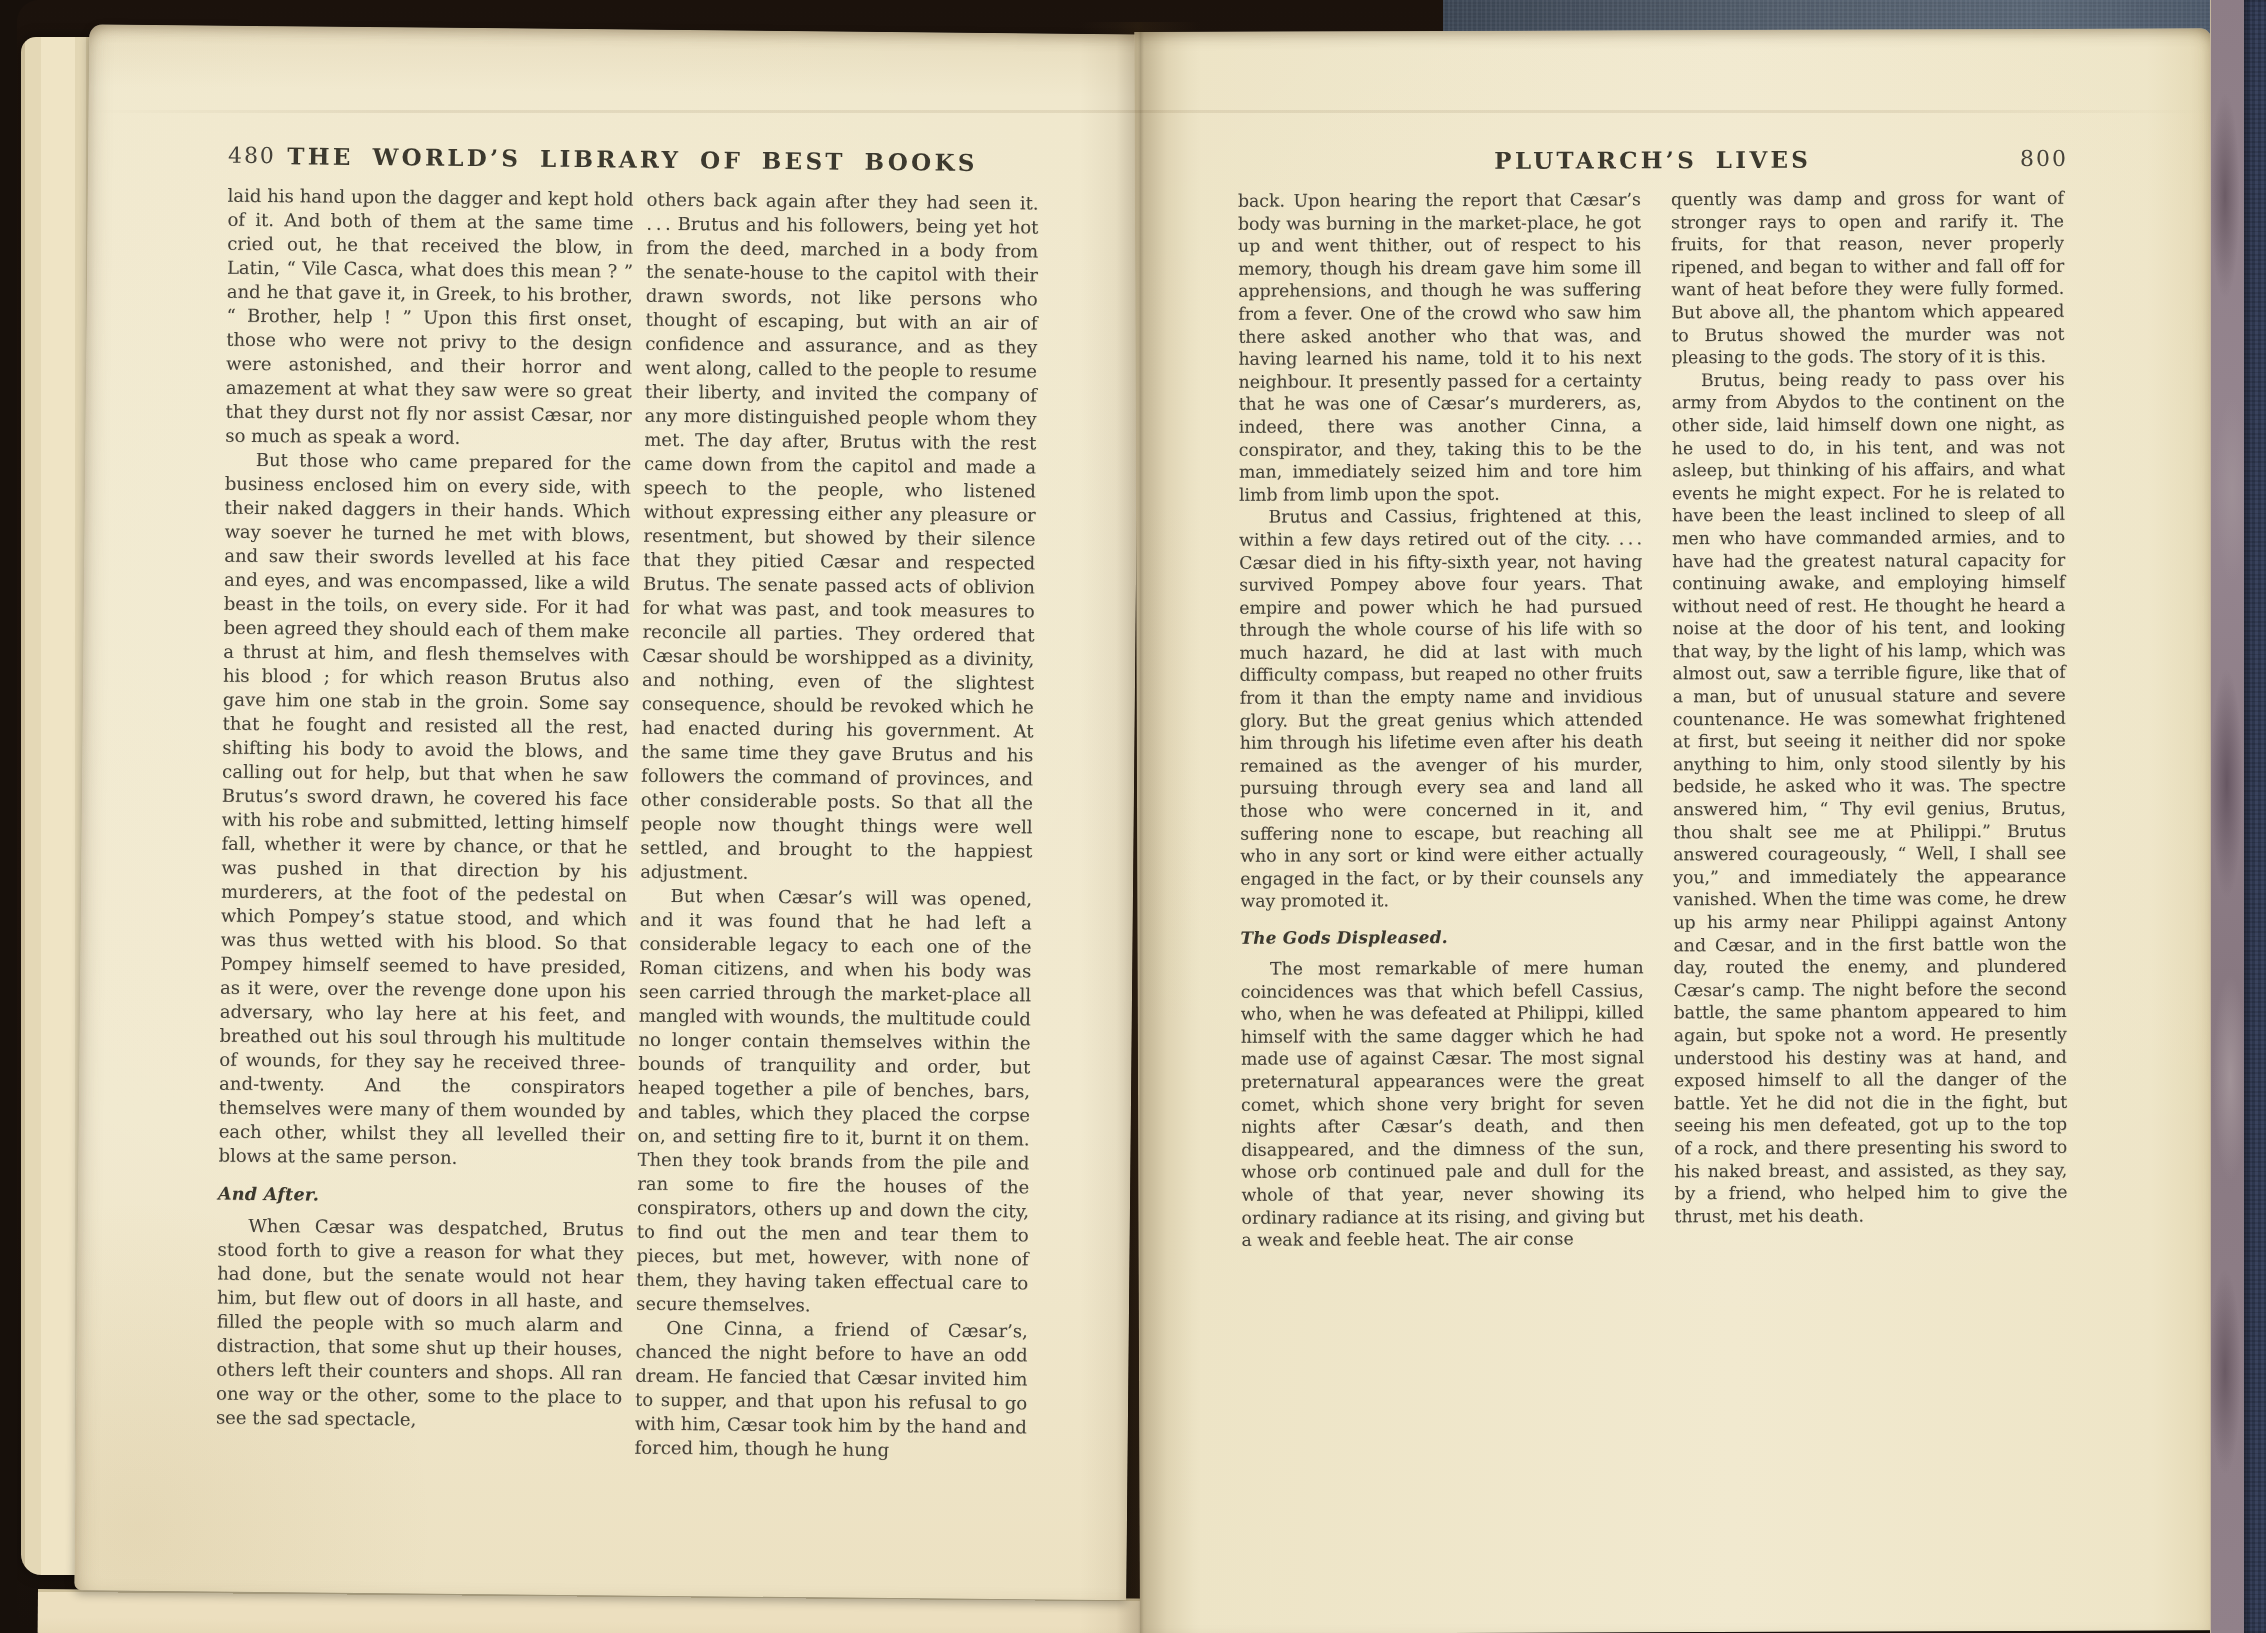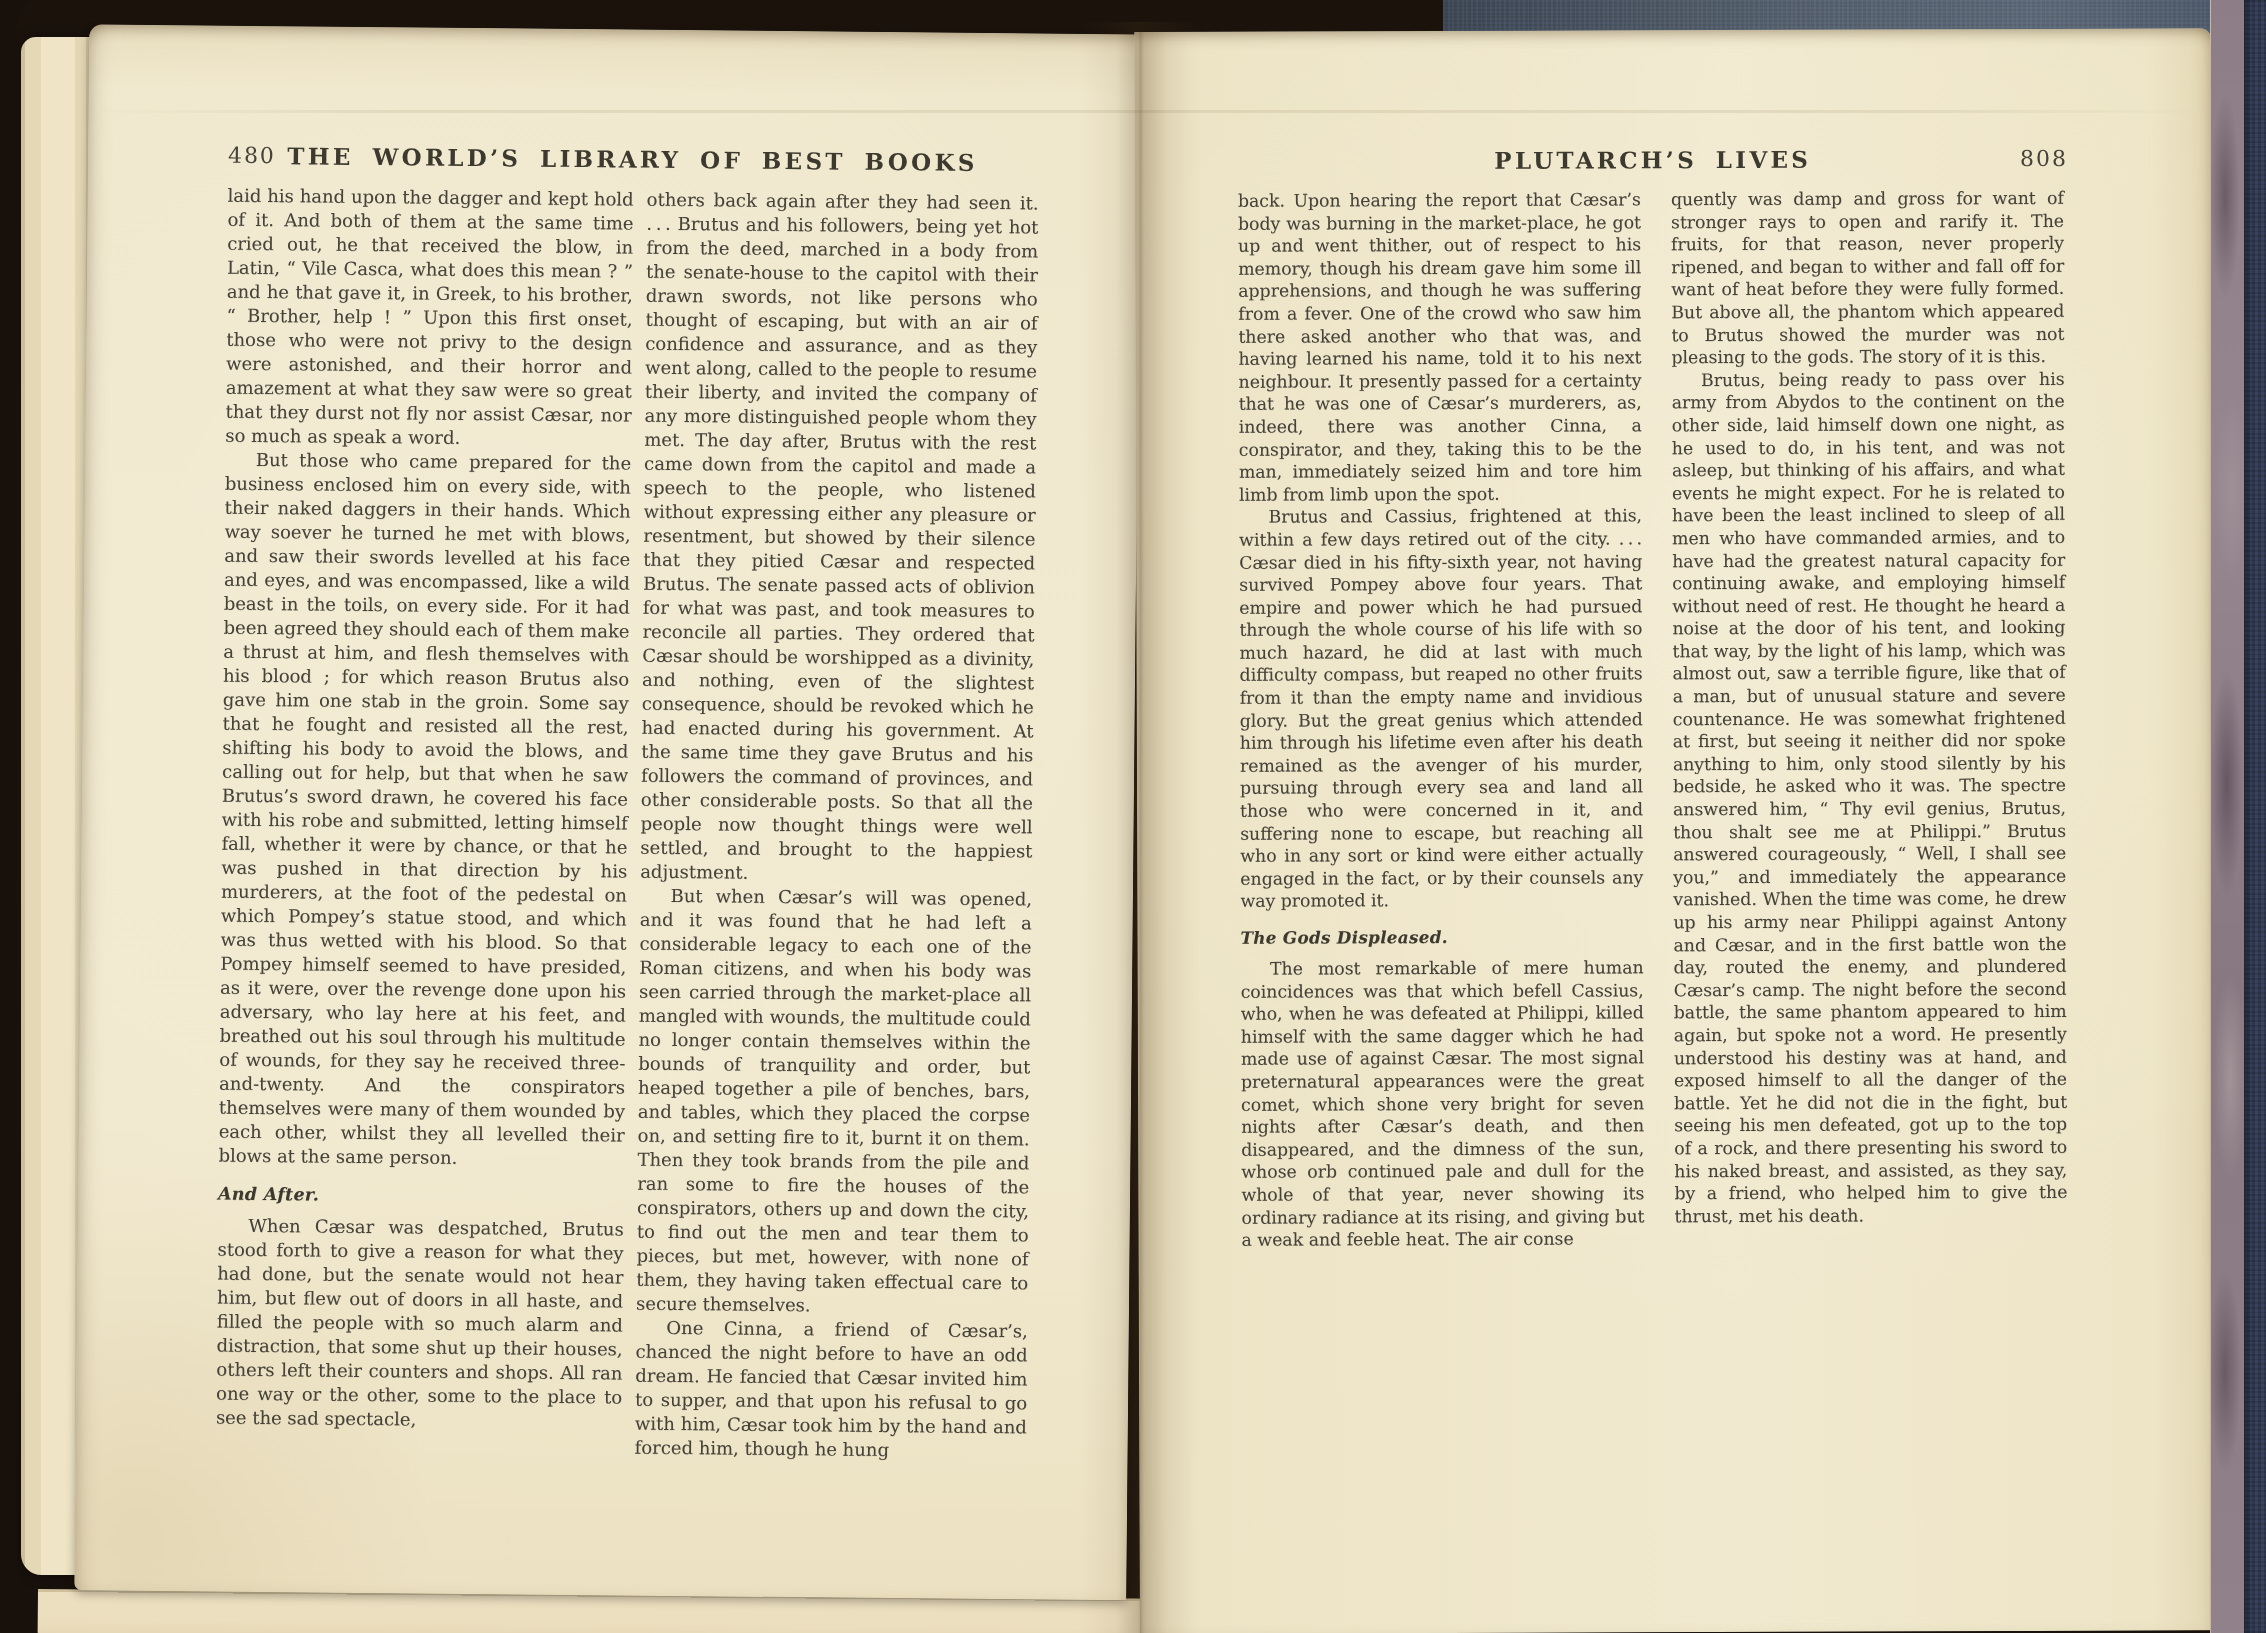--- a/index.html
+++ b/index.html
@@ -117,21 +117,21 @@
     <div class="col col-2">
         <p class="para opening">others back again after they had seen it.  . . . Brutus and his followers, being yet hot from the deed, marched in a body from the senate-house to the capitol with their drawn swords, not like persons who thought of escaping, but with an air of confidence and assurance, and as they went along, called to the people to resume their liberty, and invited the company of any more distinguished people whom they met.  The day after, Brutus with the rest came down from the capitol and made a speech to the people, who listened without expressing either any pleasure or resentment, but showed by their silence that they pitied Cæsar and respected Brutus.  The senate passed acts of oblivion for what was past, and took measures to reconcile all parties.  They ordered that Cæsar should be worshipped as a divinity, and nothing, even of the slightest consequence, should be revoked which he had enacted during his government.  At the same time they gave Brutus and his followers the command of provinces, and other considerable posts.  So that all the people now thought things were well settled, and brought to the happiest adjustment.</p>
         <p class="para indent">But when Cæsar’s will was opened, and it was found that he had left a considerable legacy to each one of the Roman citizens, and when his body was seen carried through the market-place all mangled with wounds, the multitude could no longer contain themselves within the bounds of tranquility and order, but heaped together a pile of benches, bars, and tables, which they placed the corpse on, and setting fire to it, burnt it on them.  Then they took brands from the pile and ran some to fire the houses of the conspirators, others up and down the city, to find out the men and tear them to pieces, but met, however, with none of them, they having taken effectual care to secure themselves.</p>
         <p class="para indent">One Cinna, a friend of Cæsar’s, chanced the night before to have an odd dream.  He fancied that Cæsar invited him to supper, and that upon his refusal to go with him, Cæsar took him by the hand and forced him, though he hung</p>
       </div>
   </div>
 
   <div class="page page-right">
     <div class="running-header">
       <span>PLUTARCH’S LIVES</span>
-      <span class="pagenum pn-right">808</span>
+      <span class="pagenum pn-right">800</span>
     </div>
     <div class="col col-3">
         <p class="para opening">back.  Upon hearing the report that Cæsar’s body was burning in the market-place, he got up and went thither, out of respect to his memory, though his dream gave him some ill apprehensions, and though he was suffering from a fever.  One of the crowd who saw him there asked another who that was, and having learned his name, told it to his next neighbour.  It presently passed for a certainty that he was one of Cæsar’s murderers, as, indeed, there was another Cinna, a conspirator, and they, taking this to be the man, immediately seized him and tore him limb from limb upon the spot.</p>
         <p class="para indent">Brutus and Cassius, frightened at this, within a few days retired out of the city. . . . Cæsar died in his fifty-sixth year, not having survived Pompey above four years.  That empire and power which he had pursued through the whole course of his life with so much hazard, he did at last with much difficulty compass, but reaped no other fruits from it than the empty name and invidious glory.  But the great genius which attended him through his lifetime even after his death remained as the avenger of his murder, pursuing through every sea and land all those who were concerned in it, and suffering none to escape, but reaching all who in any sort or kind were either actually engaged in the fact, or by their counsels any way promoted it.</p>
         <p class="para heading">The Gods Displeased.</p>
         <p class="para indent">The most remarkable of mere human coincidences was that which befell Cassius, who, when he was defeated at Philippi, killed himself with the same dagger which he had made use of against Cæsar.  The most signal preternatural appearances were the great comet, which shone very bright for seven nights after Cæsar’s death, and then disappeared, and the dimness of the sun, whose orb continued pale and dull for the whole of that year, never showing its ordinary radiance at its rising, and giving but a weak and feeble heat.  The air conse</p>
       </div>
     <div class="col col-4">
         <p class="para opening">quently was damp and gross for want of stronger rays to open and rarify it.  The fruits, for that reason, never properly ripened, and began to wither and fall off for want of heat before they were fully formed.  But above all, the phantom which appeared to Brutus showed the murder was not pleasing to the gods.  The story of it is this.</p>
         <p class="para indent">Brutus, being ready to pass over his army from Abydos to the continent on the other side, laid himself down one night, as he used to do, in his tent, and was not asleep, but thinking of his affairs, and what events he might expect.  For he is related to have been the least inclined to sleep of all men who have commanded armies, and to have had the greatest natural capacity for continuing awake, and employing himself without need of rest.  He thought he heard a noise at the door of his tent, and looking that way, by the light of his lamp, which was almost out, saw a terrible figure, like that of a man, but of unusual stature and severe countenance.  He was somewhat frightened at first, but seeing it neither did nor spoke anything to him, only stood silently by his bedside, he asked who it was.  The spectre answered him, “ Thy evil genius, Brutus, thou shalt see me at Philippi.”  Brutus answered courageously, “ Well, I shall see you,” and immediately the appearance vanished.  When the time was come, he drew up his army near Philippi against Antony and Cæsar, and in the first battle won the day, routed the enemy, and plundered Cæsar’s camp.  The night before the second battle, the same phantom appeared to him again, but spoke not a word.  He presently understood his destiny was at hand, and exposed himself to all the danger of the battle.  Yet he did not die in the fight, but seeing his men defeated, got up to the top of a rock, and there presenting his sword to his naked breast, and assisted, as they say, by a friend, who helped him to give the thrust, met his death.</p>

